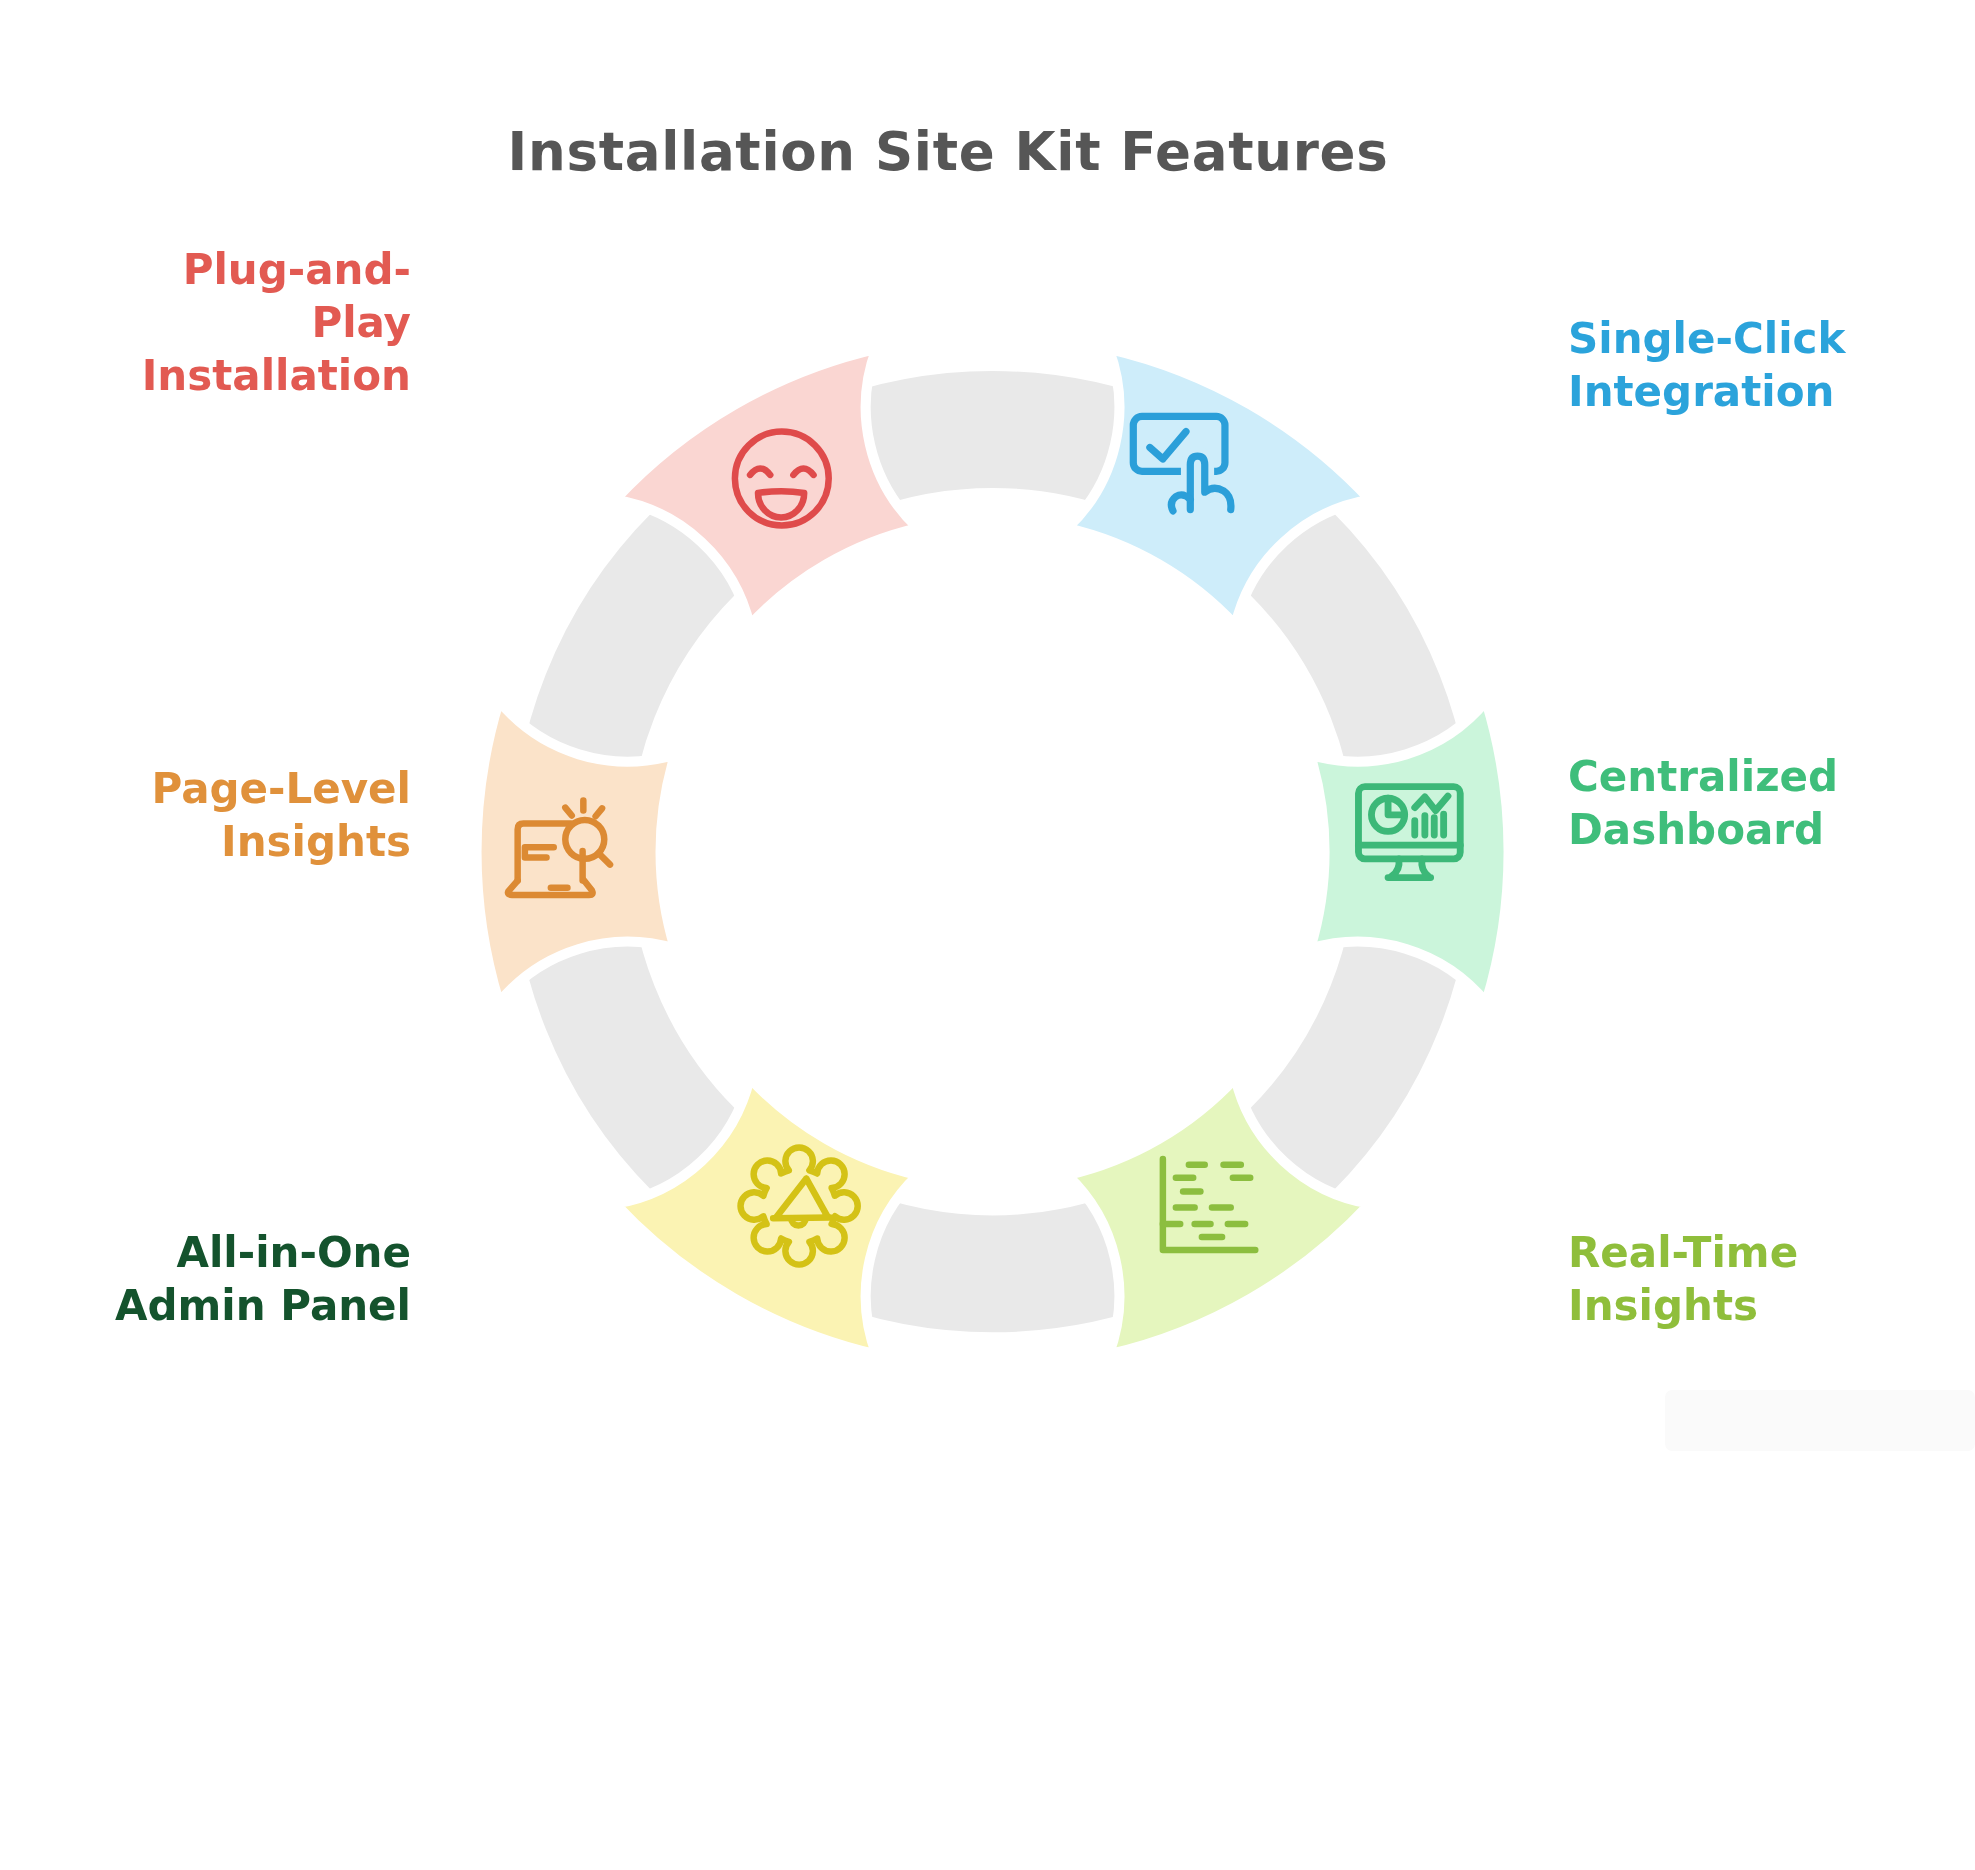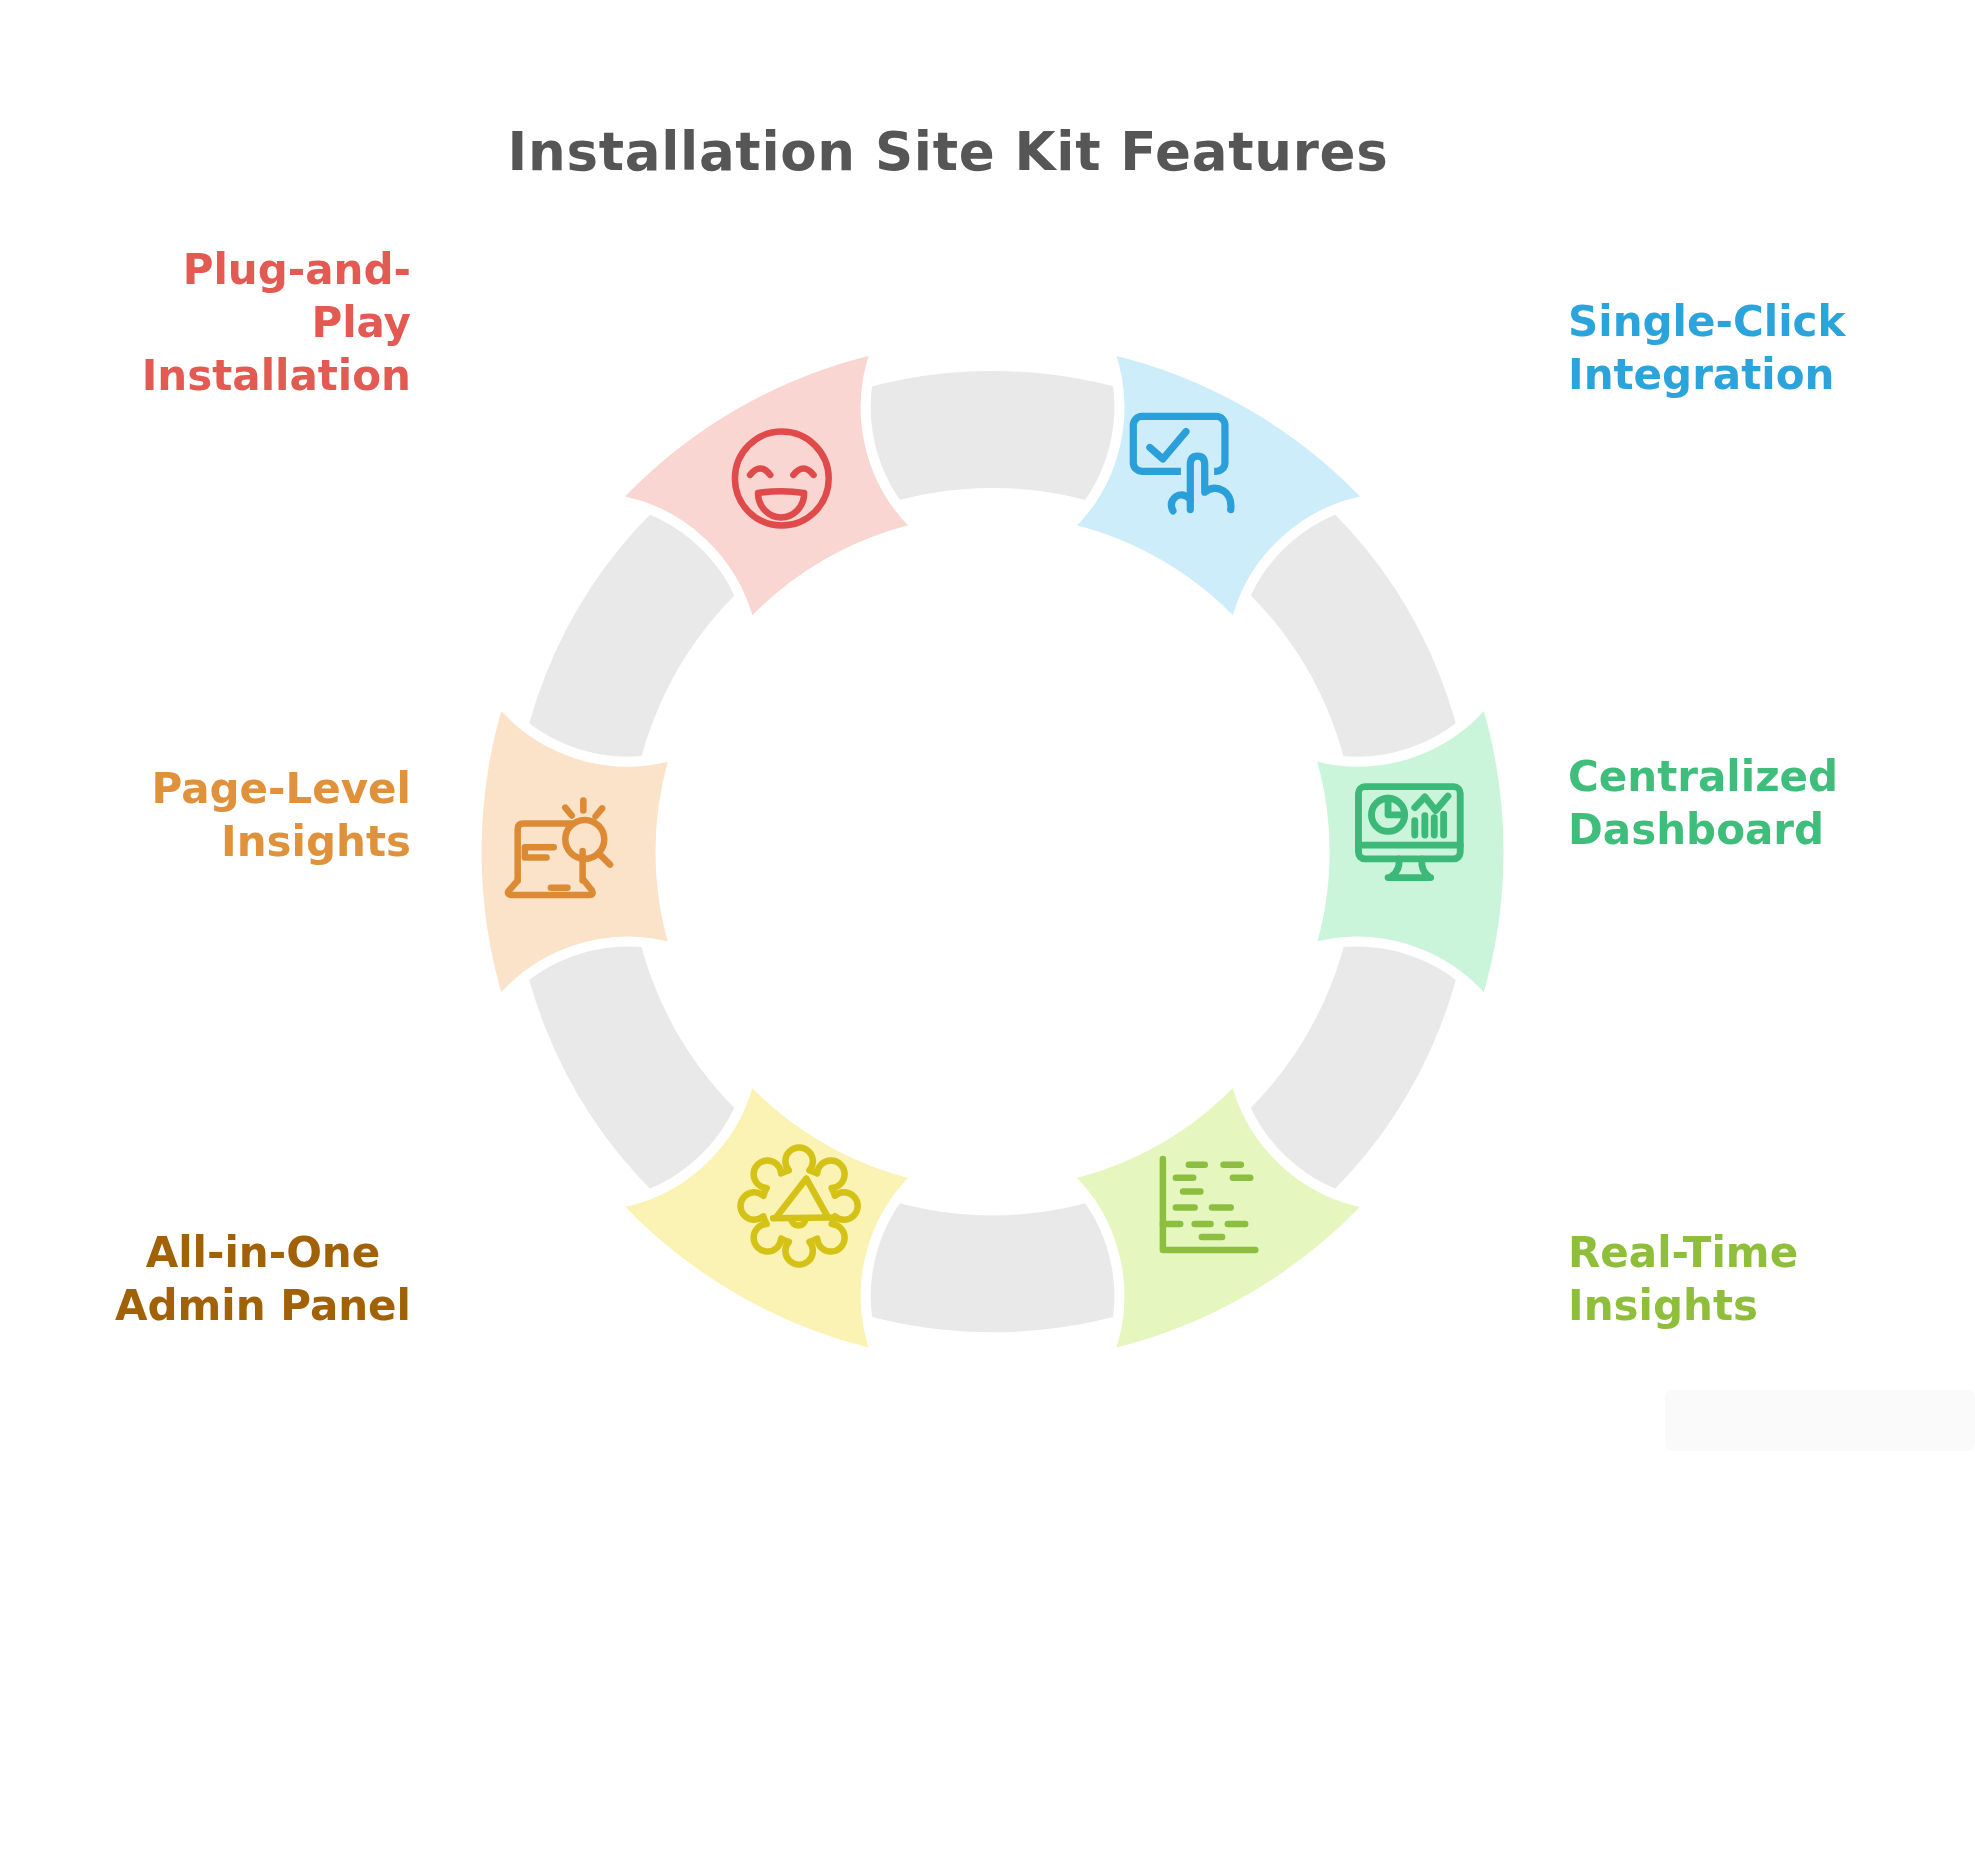--- a/index.html
+++ b/index.html
@@ -22,21 +22,21 @@
     position:absolute;
     font-size:42px;font-weight:bold;
     line-height:53px;
     white-space:pre-line;
   }
   .lbl-right{text-align:right;}
   .lbl-left{text-align:left;}
   #label-plug-and-play-installation{right:1564px;top:243px;}
   #label-page-level-reports{right:1564px;top:762px;}
   #label-all-in-one-admin-panel{right:1564px;top:1226px;}
-  #label-single-click-integration{left:1568px;top:295px;}
+  #label-single-click-integration{left:1568px;top:312px;}
   #label-centralized-dashboard{left:1568px;top:750px;}
   #label-real-time-insights{left:1568px;top:1226px;}
   .watermark{
     position:absolute;left:1665px;top:1390px;width:310px;height:61px;
     background:#fafafa;border-radius:7.2px;
   }
 </style>
 </head>
 <body>
 
@@ -117,21 +117,21 @@
 
   <div class="seg-label lbl-left" id="label-single-click-integration" style="color: rgb(43, 163, 219);">Single-Click
 Integration</div>
 
   <div class="seg-label lbl-left" id="label-centralized-dashboard" style="color: rgb(63, 190, 123);">Centralized
 Dashboard</div>
 
   <div class="seg-label lbl-left" id="label-real-time-insights" style="color: rgb(143, 190, 59);">Real-Time
 Insights</div>
 
-  <div class="seg-label lbl-right" id="label-all-in-one-admin-panel" style="color: #a16207; text-align: center;">All-in-One
+  <div class="seg-label lbl-right" id="label-all-in-one-admin-panel" style="color: #14532d;">All-in-One
 Admin Panel</div>
 
   <div class="seg-label lbl-right" id="label-page-level-reports" style="color: rgb(224, 145, 59);">Page-Level
 Insights</div>
 
   <div class="watermark"></div>
 </div>
 
 
 </body></html>

